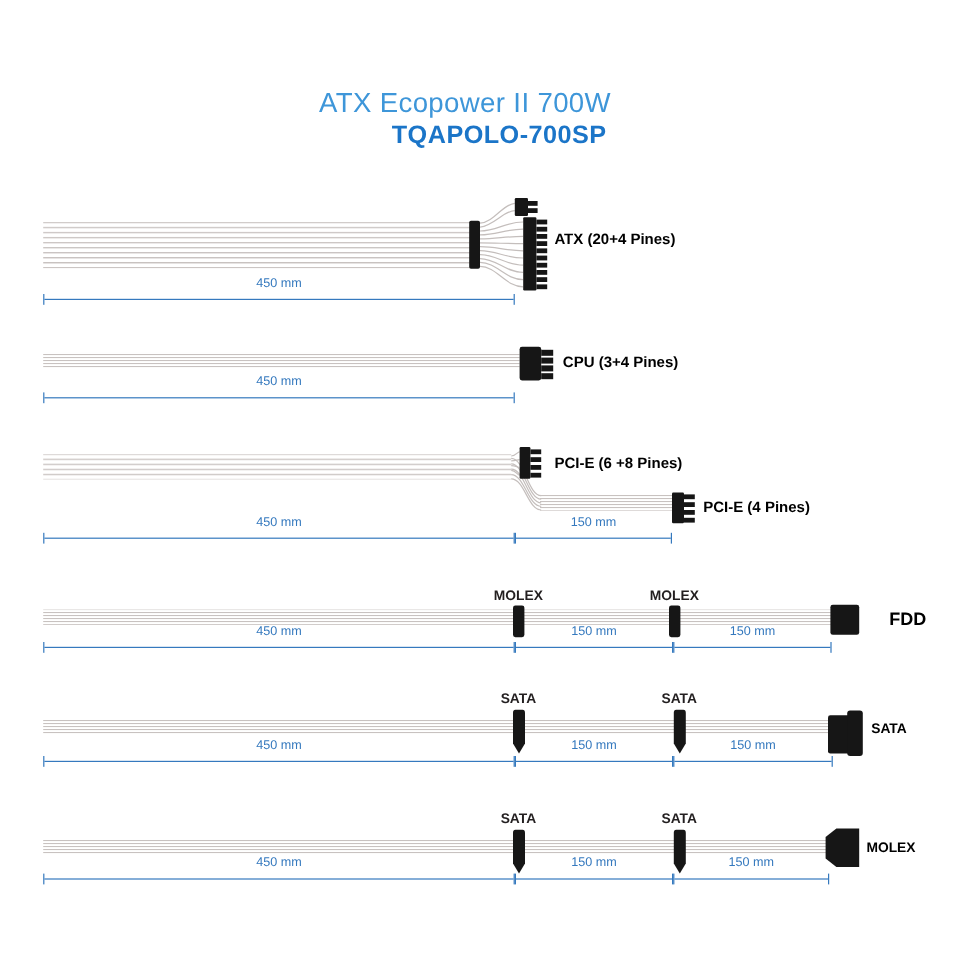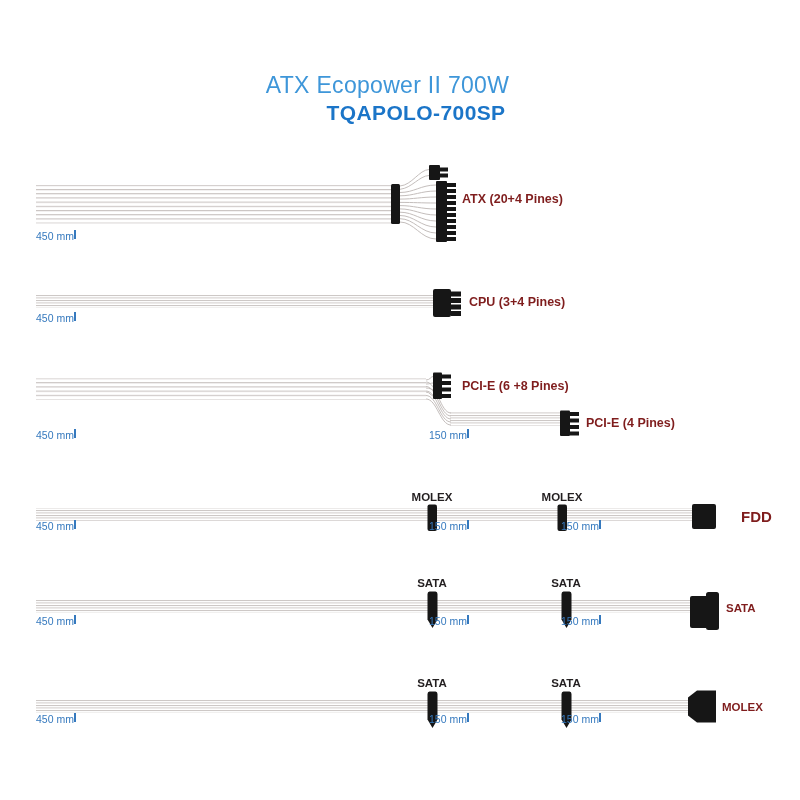--- a/index.html
+++ b/index.html
@@ -10,28 +10,28 @@
   #art{position:absolute;left:0;top:0;}
   .page-title{
     position:absolute;left:0;top:72px;width:775px;text-align:center;
     font-size:23px;font-weight:400;color:#3E96D9;letter-spacing:0.3px;
   }
   .page-model{
     position:absolute;left:0;top:101px;width:800px;text-align:center;
     font-size:21px;font-weight:700;color:#1B75C8;letter-spacing:0.4px;padding-left:16px;
   }
   .conn-label{
-    position:absolute;font-size:12.5px;font-weight:700;color:#7f1d1d;
+    position:absolute;font-size:12.5px;font-weight:700;color:#000000;
     line-height:14px;white-space:nowrap;
   }
   .inline-label{
     position:absolute;font-size:11.5px;font-weight:700;color:#231F20;
     line-height:13px;white-space:nowrap;transform:translateX(-50%);
   }
-  .measure{position:absolute;display:flex;flex-direction:row;}
+  .measure{position:absolute;display:flex;flex-direction:column;}
   .mlabel{
     color:#3579BE;font-size:10.5px;font-weight:400;text-align:center;
     line-height:13px;margin-bottom:2px;white-space:nowrap;
   }
   .mline{
     height:9px;border-left:1.5px solid #3579BE;border-right:1.5px solid #3579BE;
     position:relative;
   }
   .mline::after{
     content:"";position:absolute;left:0;right:0;top:4px;border-top:1.5px solid #3579BE;

